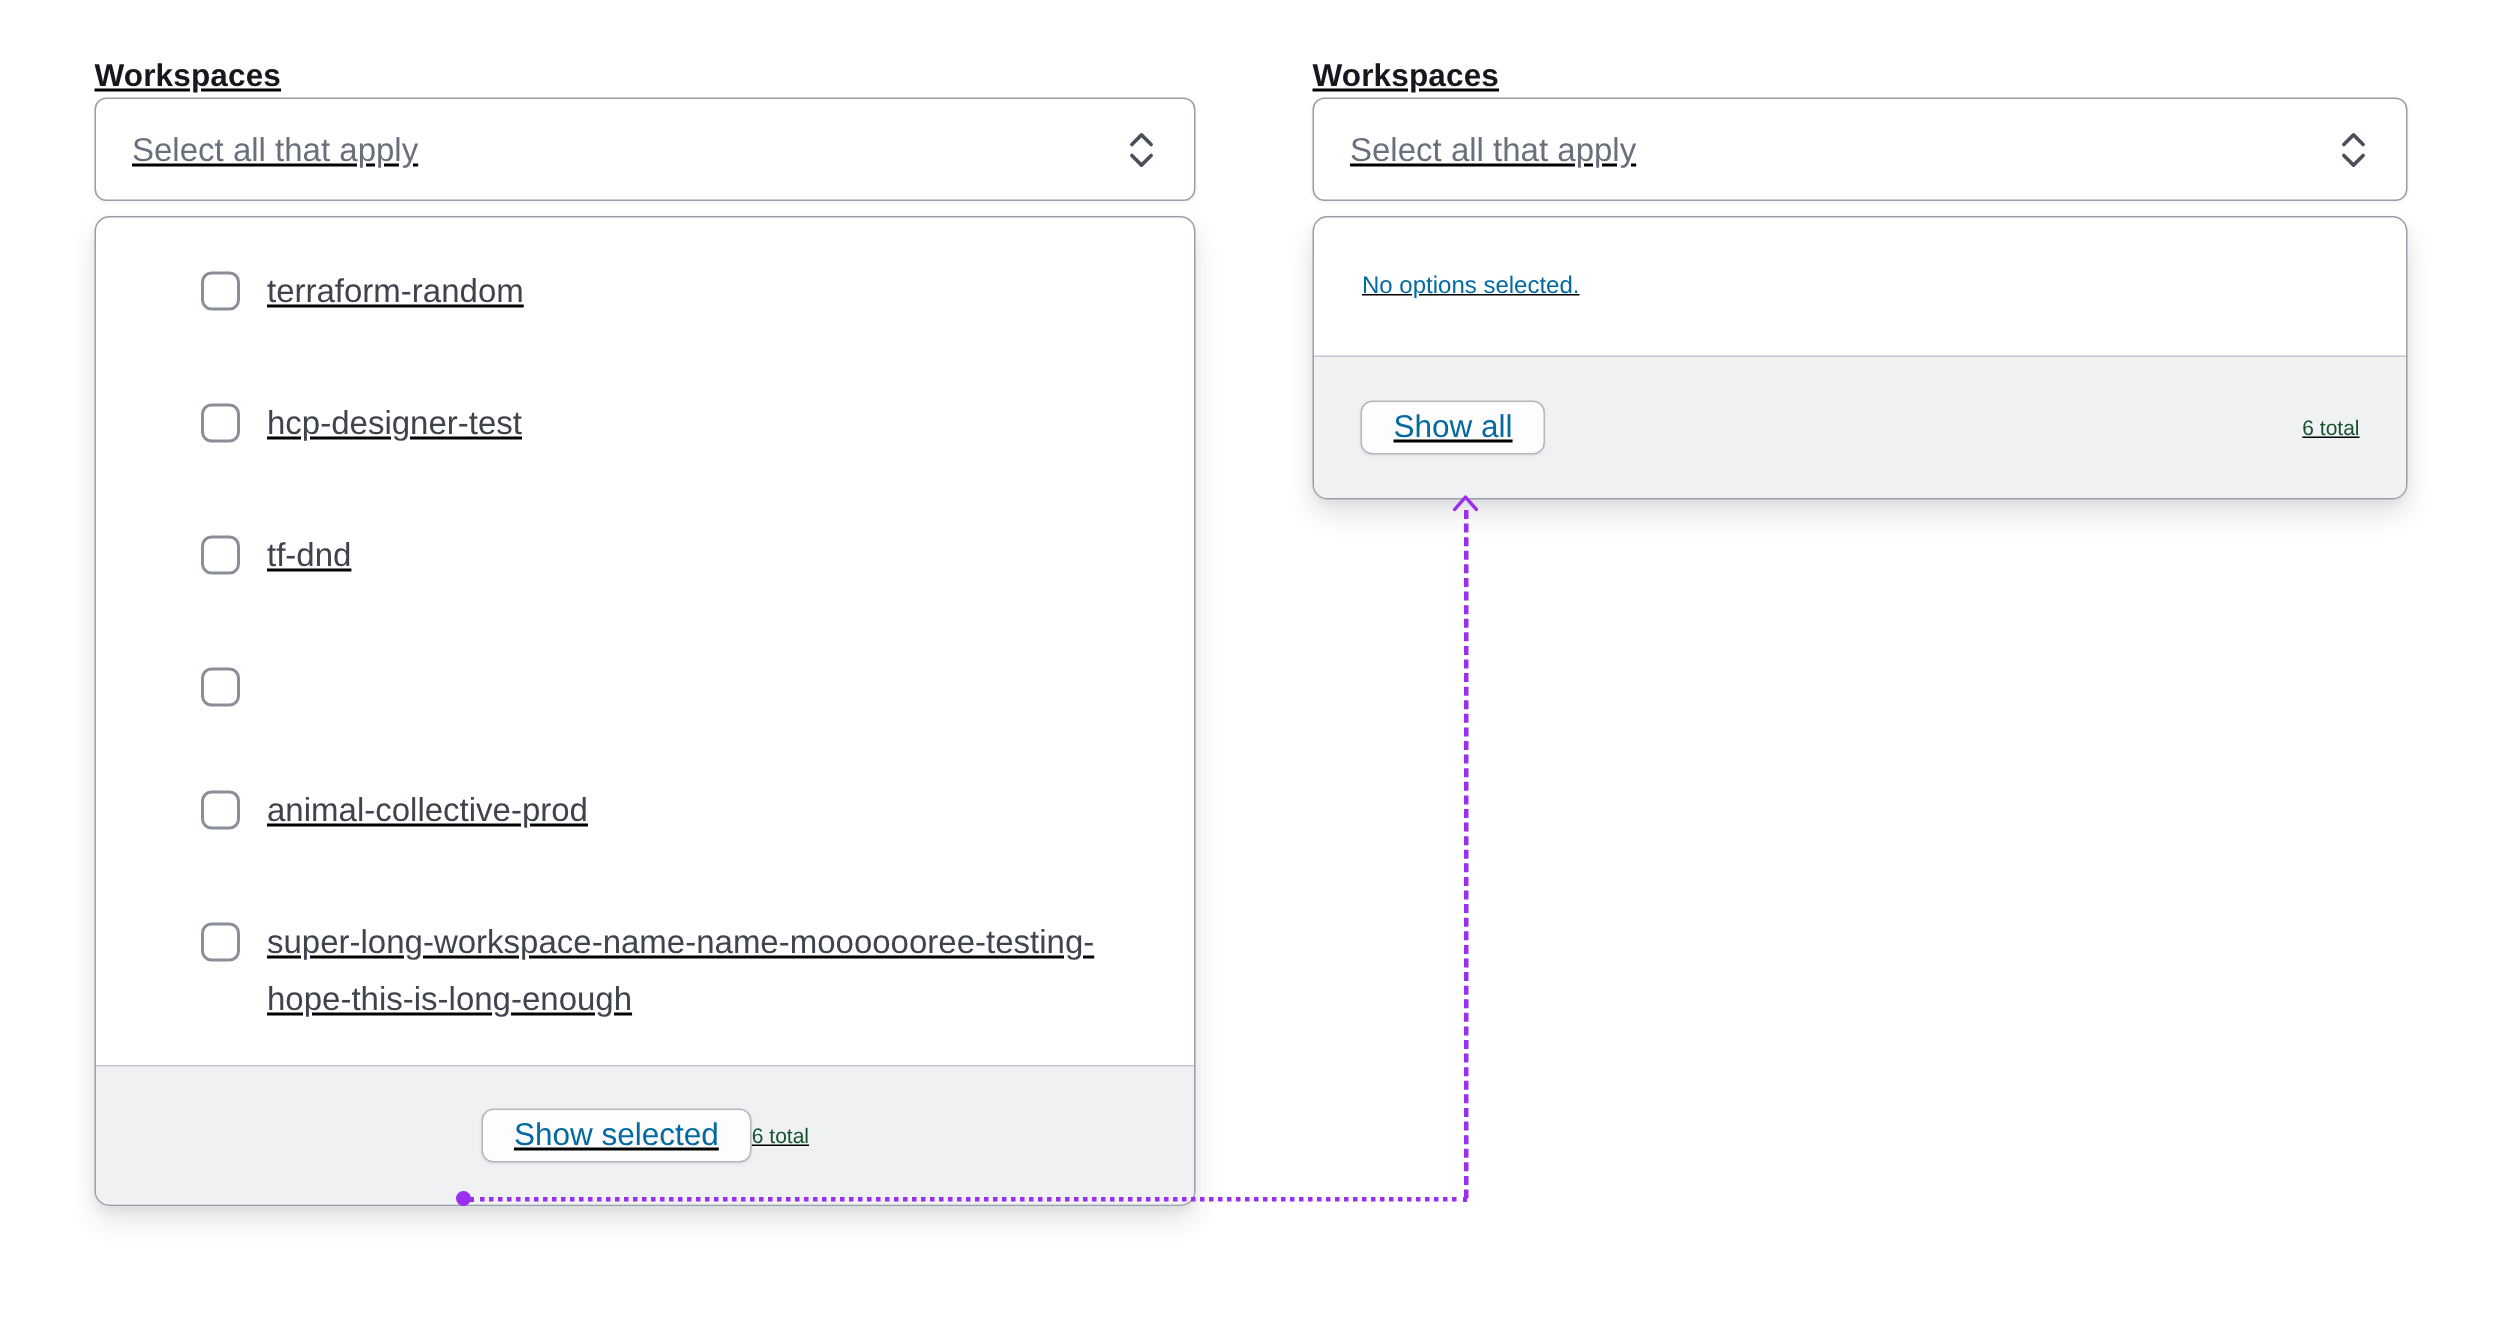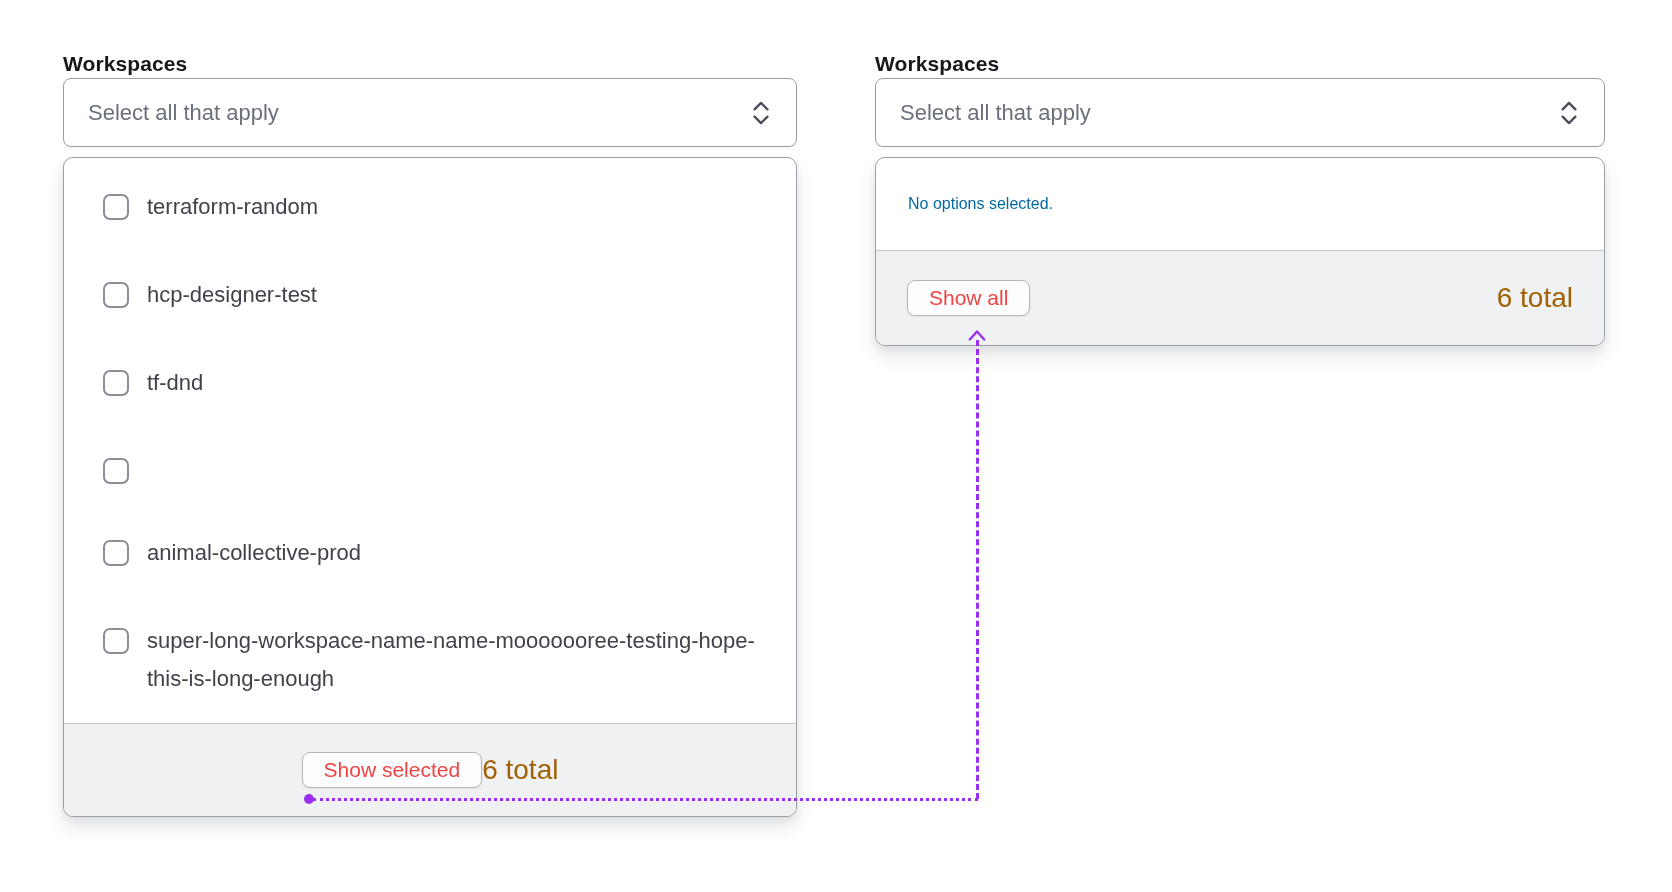--- a/index.html
+++ b/index.html
@@ -7,21 +7,21 @@
   body { font-family: "Liberation Sans", sans-serif; }
 
   .page {
     position: relative;
     width: 1672px;
     height: 892px;
     background: #ffffff;
     overflow: hidden;
   }
 
-  .panel { position: absolute; top: 50px; }
+  .panel { position: absolute; top: 37px; text-decoration: underline; }
   .panel-left  { left: 63px;  width: 734px; }
   .panel-right { left: 875px; width: 730px; }
 
   .field-label {
     font-size: 21px;
     font-weight: 700;
     color: #16181d;
     line-height: 28px;
     letter-spacing: 0.1px;
   }
@@ -51,20 +51,21 @@
     background: #ffffff;
     border: 1.5px solid #9a9ea6;
     border-radius: 10px;
     overflow: hidden;
     box-shadow: 0 10px 18px rgba(40,44,56,0.12), 0 3px 6px rgba(40,44,56,0.06);
   }
 
   .options {
     list-style: none;
     padding: 5px 24px 0 39px;
+    margin-left: 31px;
   }
   .option {
     display: flex;
     align-items: flex-start;
     gap: 18px;
     padding: 25px 0;
     cursor: pointer;
   }
   .checkbox {
     flex: 0 0 auto;
@@ -90,33 +91,33 @@
     background: #f0f1f3;
     border-top: 1px solid #c2c5cb;
     padding: 0 24px;
   }
   .footer-tall  { height: 93px; justify-content: center; }
   .footer-right { height: 95px; padding: 0 31px; }
 
   .btn {
     font-family: "Liberation Sans", sans-serif;
     font-size: 21px;
-    color: #ef4444;
+    color: #0369a1;
     background: #fdfdfe;
     border: 1.5px solid #b4b7be;
     border-radius: 8px;
     padding: 5px 21px;
     box-shadow: 0 1px 2px rgba(40,44,56,0.08);
     cursor: pointer;
   }
   .total {
     position: relative;
     z-index: 6;
-    font-size: 28px;
-    color: #a16207;
+    font-size: 14px;
+    color: #14532d;
   }
 
   .empty-row {
     height: 92px;
     display: flex;
     align-items: center;
     padding: 0 32px;
     font-size: 16px;
     color: #0369a1;
   }

